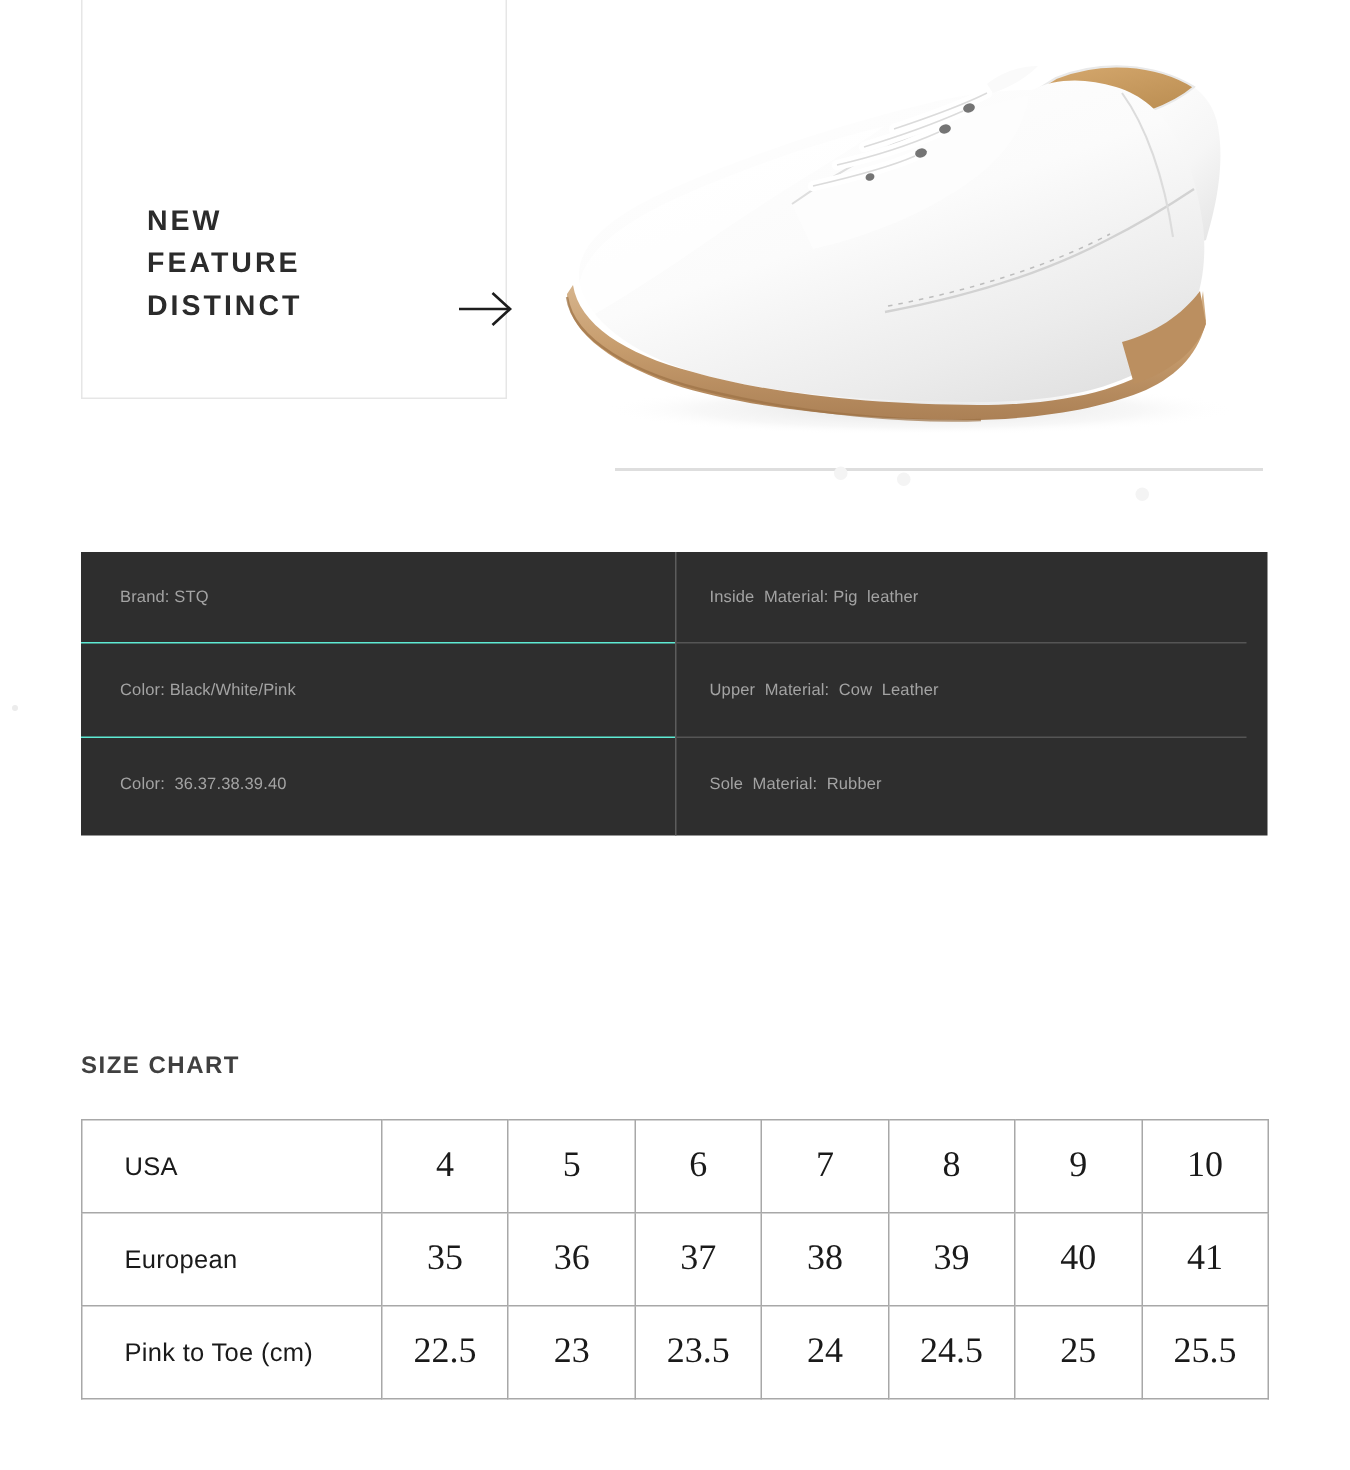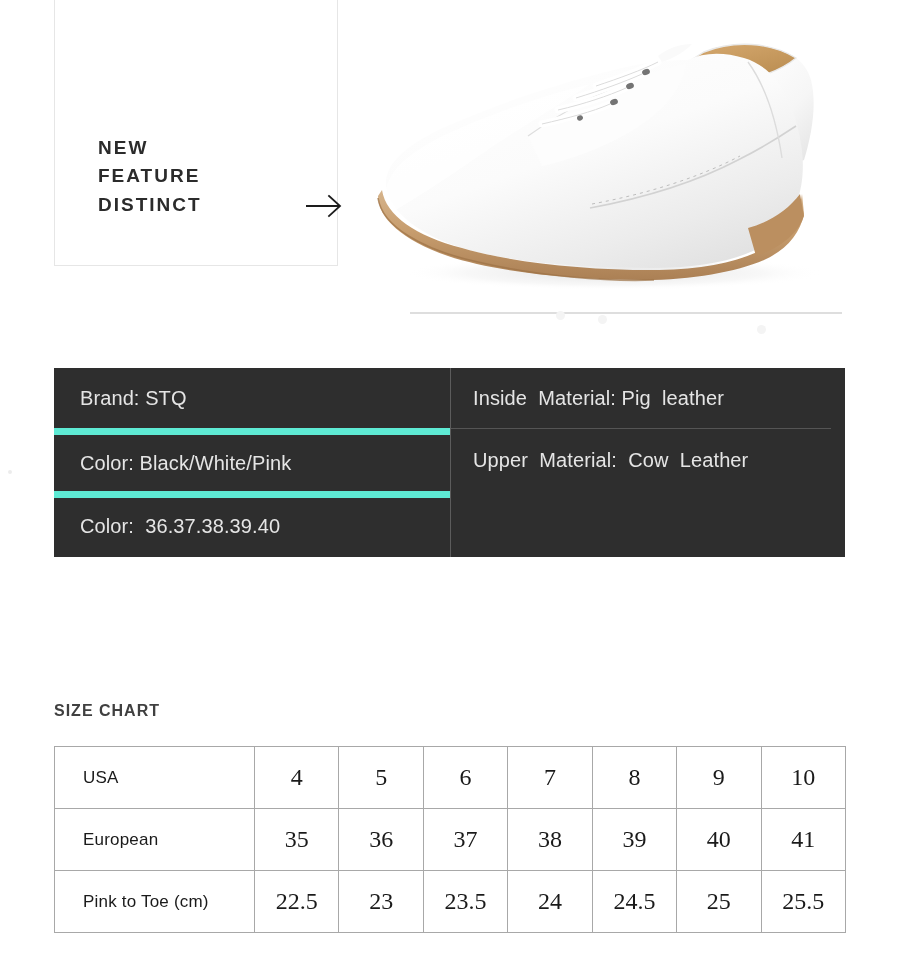--- a/index.html
+++ b/index.html
@@ -107,28 +107,28 @@
   .spec-col-left  { width: 396px; }
   .spec-col-right { flex: 1 1 auto; border-left: 1px solid #5c5c5c; }
 
   .spec-col-left  .spec-row { padding-left: 26px; }
   .spec-col-right .spec-row { padding-left: 22px; }
 
   .spec-row {
     height: 63px;
     display: flex;
     align-items: center;
-    color: #e5e5e5;
-    font-family: "Liberation Sans", sans-serif;
-    font-size: 20px;
+    color: #a3a3a3;
+    font-family: "Liberation Sans", sans-serif;
+    font-size: 11px;
     letter-spacing: 0.1px;
     white-space: pre;
   }
 
-  .spec-col-left .spec-row + .spec-row { border-top: 7px solid #5eead4; }
+  .spec-col-left .spec-row + .spec-row { border-top: 1px solid #5eead4; }
   .spec-col-right .spec-row + .spec-row { border-top: 1px solid #555555; }
 
   .spec-col-left .spec-row:nth-child(1) { height: 60px; }
   .spec-col-right .spec-row:nth-child(1) { height: 60px; }
 
   
   .spec-col-right .spec-row { margin-right: 14px; }
 
   
   .sizechart-heading {
@@ -299,20 +299,21 @@
 
   <div class="spec">
     <div class="spec-col spec-col-left">
       <div class="spec-row">Brand: STQ</div>
       <div class="spec-row">Color: Black/White/Pink</div>
       <div class="spec-row">Color:  36.37.38.39.40</div>
     </div>
     <div class="spec-col spec-col-right">
       <div class="spec-row">Inside  Material: Pig  leather</div>
       <div class="spec-row">Upper  Material:  Cow  Leather</div>
+      <div class="spec-row">Sole  Material:  Rubber</div>
     </div>
   </div>
 
   <div class="sizechart-heading">SIZE CHART</div>
 
   <table class="sizechart">
     <tbody>
       <tr>
         <td class="label">USA</td>
         <td class="val">4</td>

